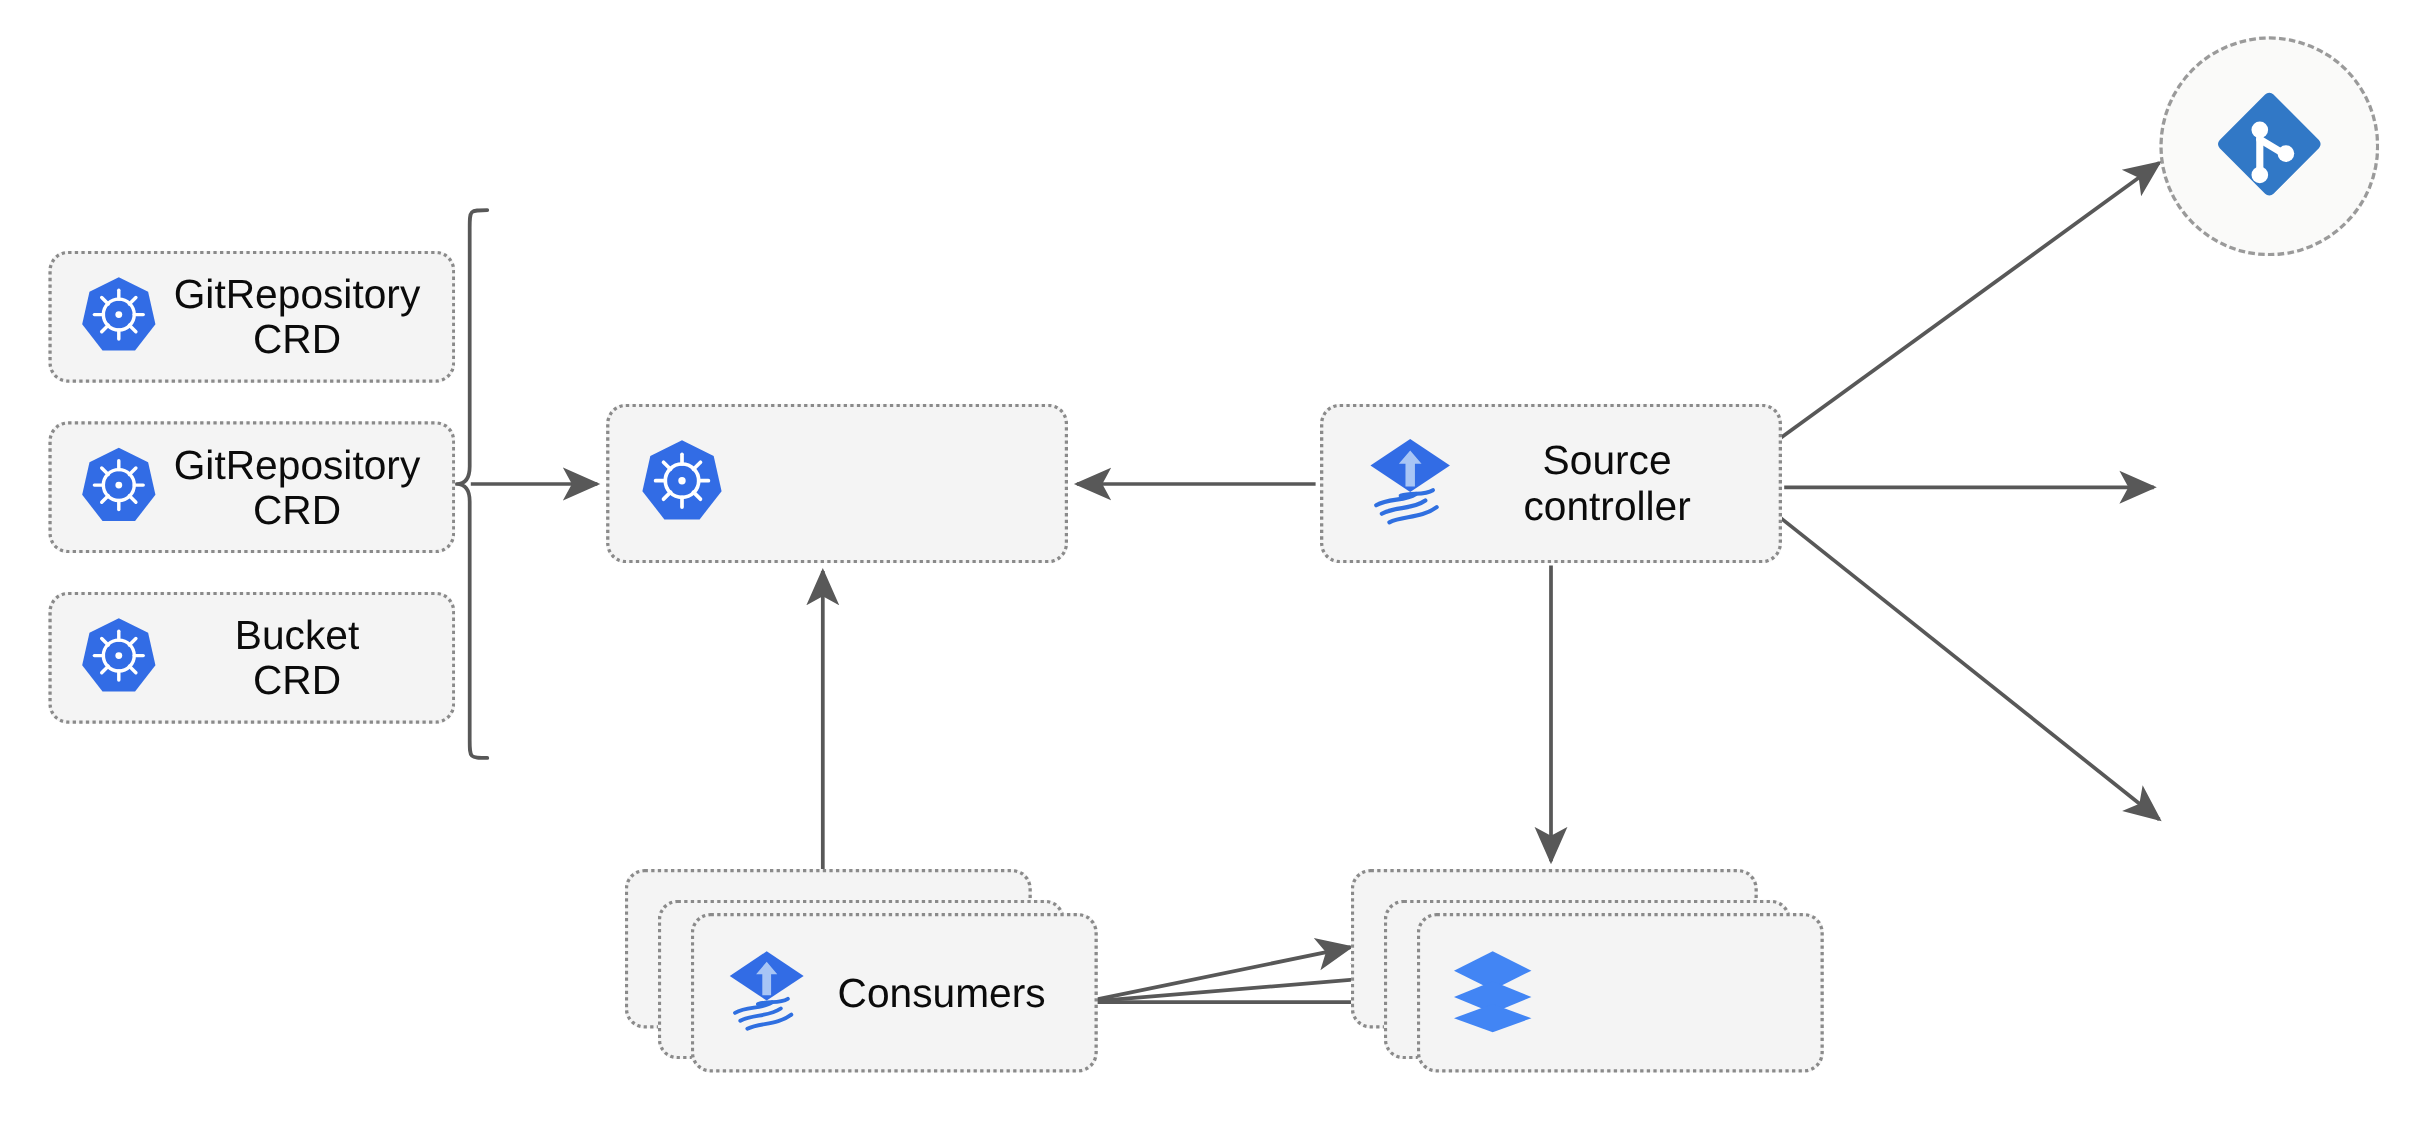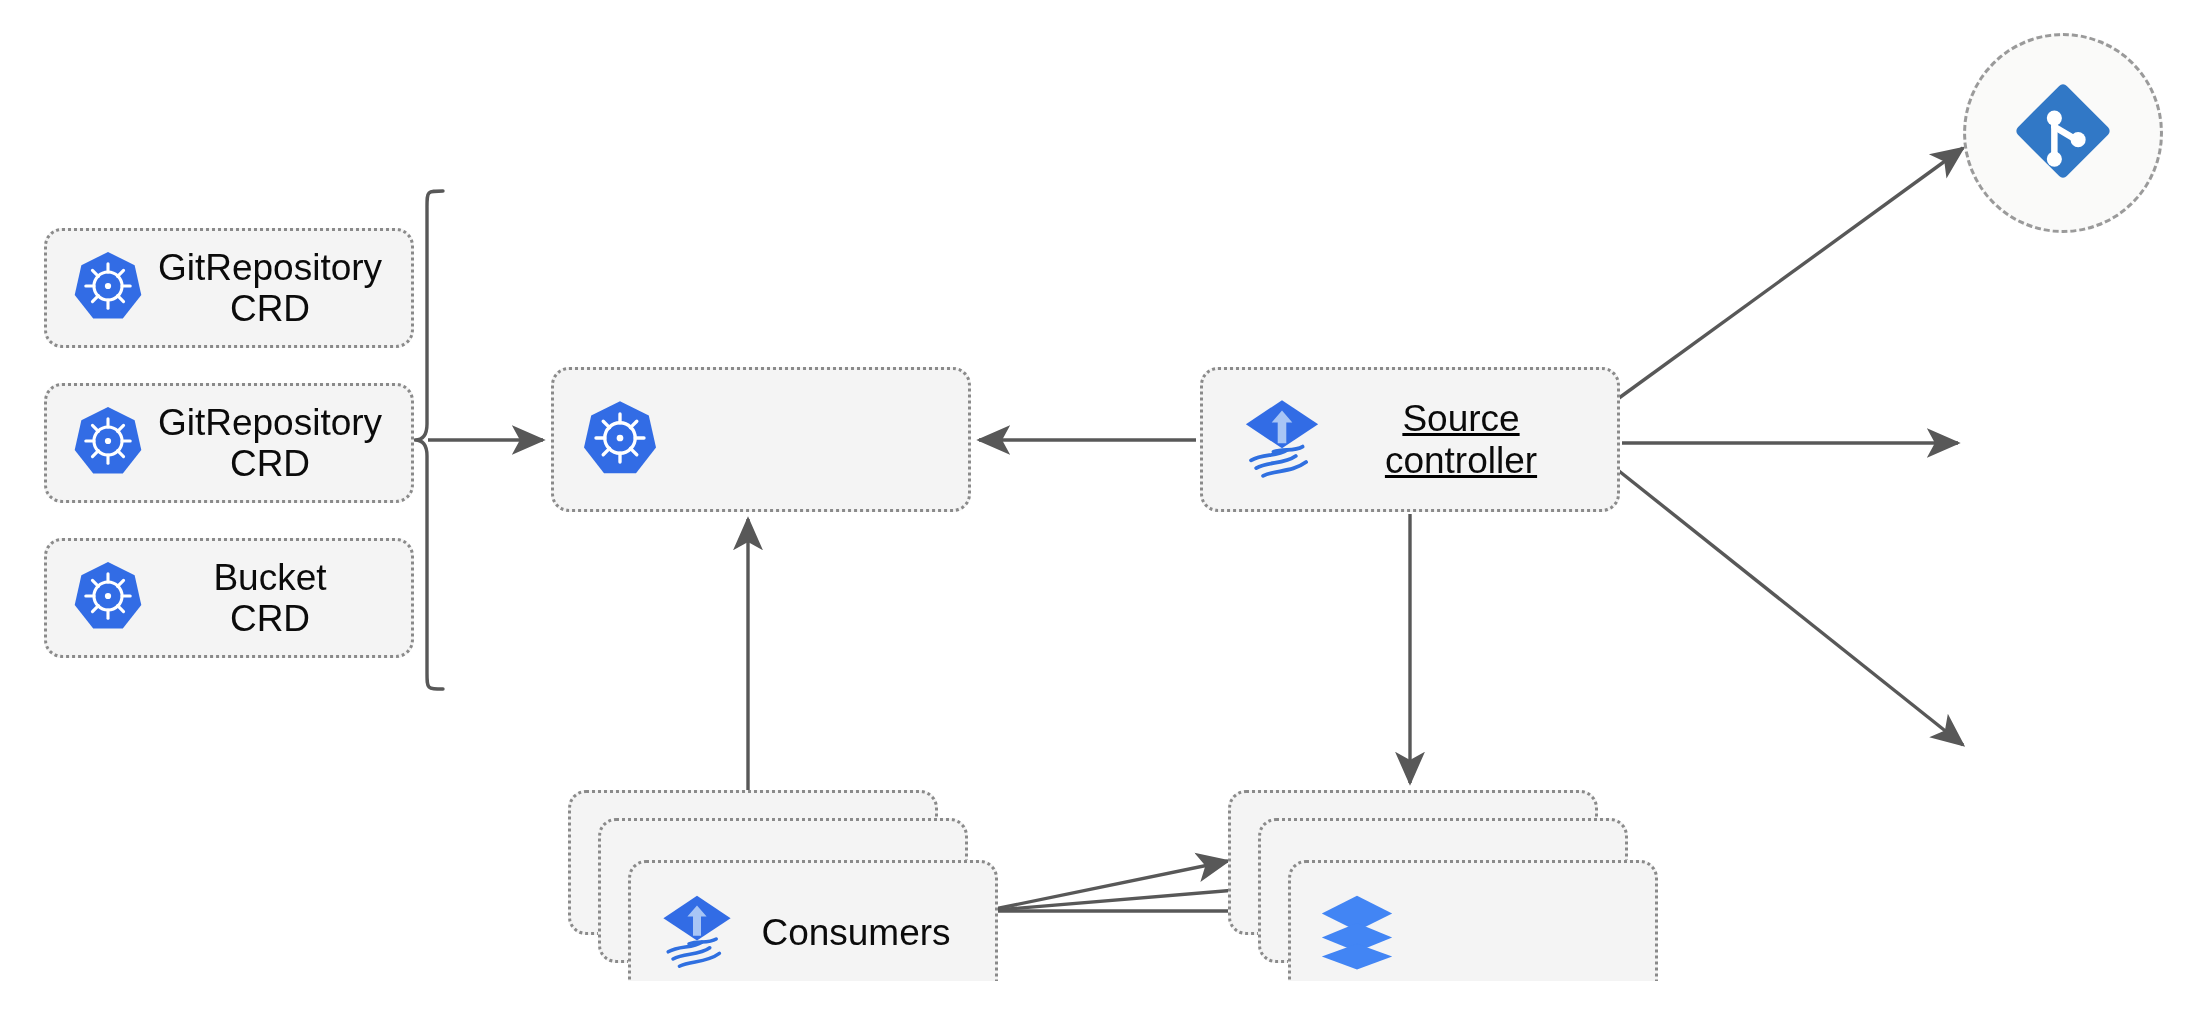--- a/index.html
+++ b/index.html
@@ -74,21 +74,20 @@
   }
   #k8s-api .node-label { text-align: left; padding-left: 20px; }
 
   
   #source-controller {
     left: 1200px;
     top: 367px;
     width: 420px;
     height: 145px;
     padding: 0 10px 0 36px;
-    text-decoration: underline;
   }
   #source-controller .node-label { font-size: 37px; }
 
   
   .stack {
     position: absolute;
     width: 430px;
     height: 200px;
   }
   .stack .card {
@@ -96,21 +95,21 @@
     box-sizing: border-box;
     background: #f4f4f4;
     border: 3px dotted #8a8a8a;
     border-radius: 18px;
     width: 370px;
     height: 145px;
   }
   .stack .card.c1 { left: 0px;  top: 0px;  }
   .stack .card.c2 { left: 30px; top: 28px; }
   .stack .card.c3 {
-    left: 60px; top: 70px;
+    left: 60px; top: 40px;
     display: flex;
     align-items: center;
     justify-content: flex-start;
     padding: 0 10px 0 26px;
   }
   .stack .node-label { font-size: 37px; }
 
   #consumers { left: 568px; top: 790px; }
   #artifacts { left: 1228px; top: 790px; }
 

